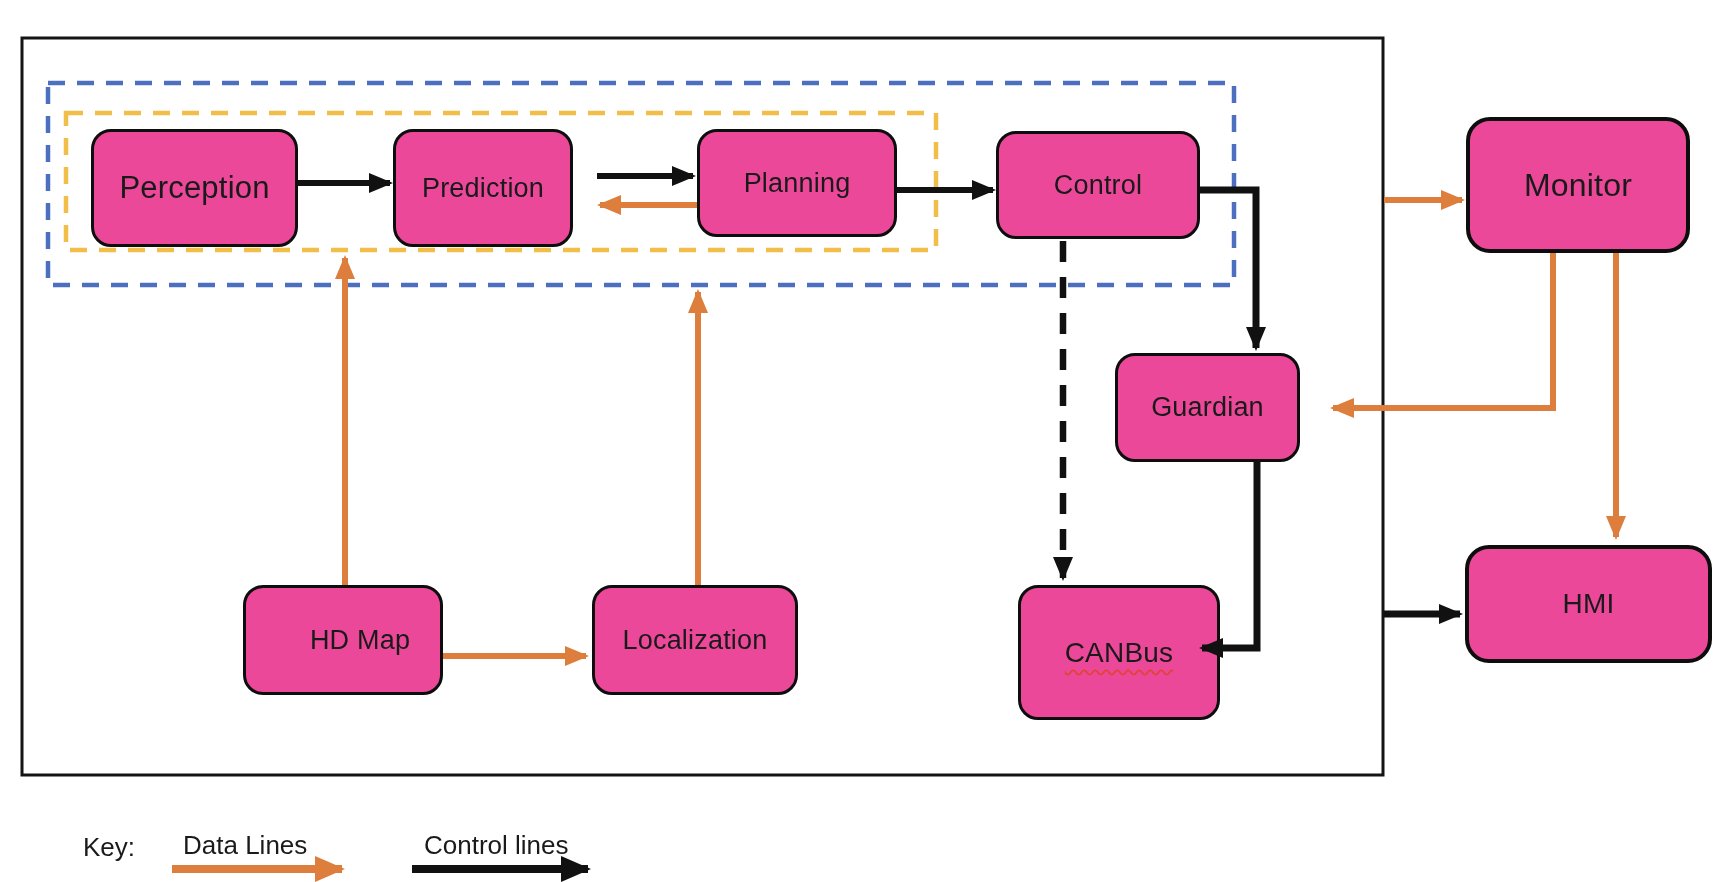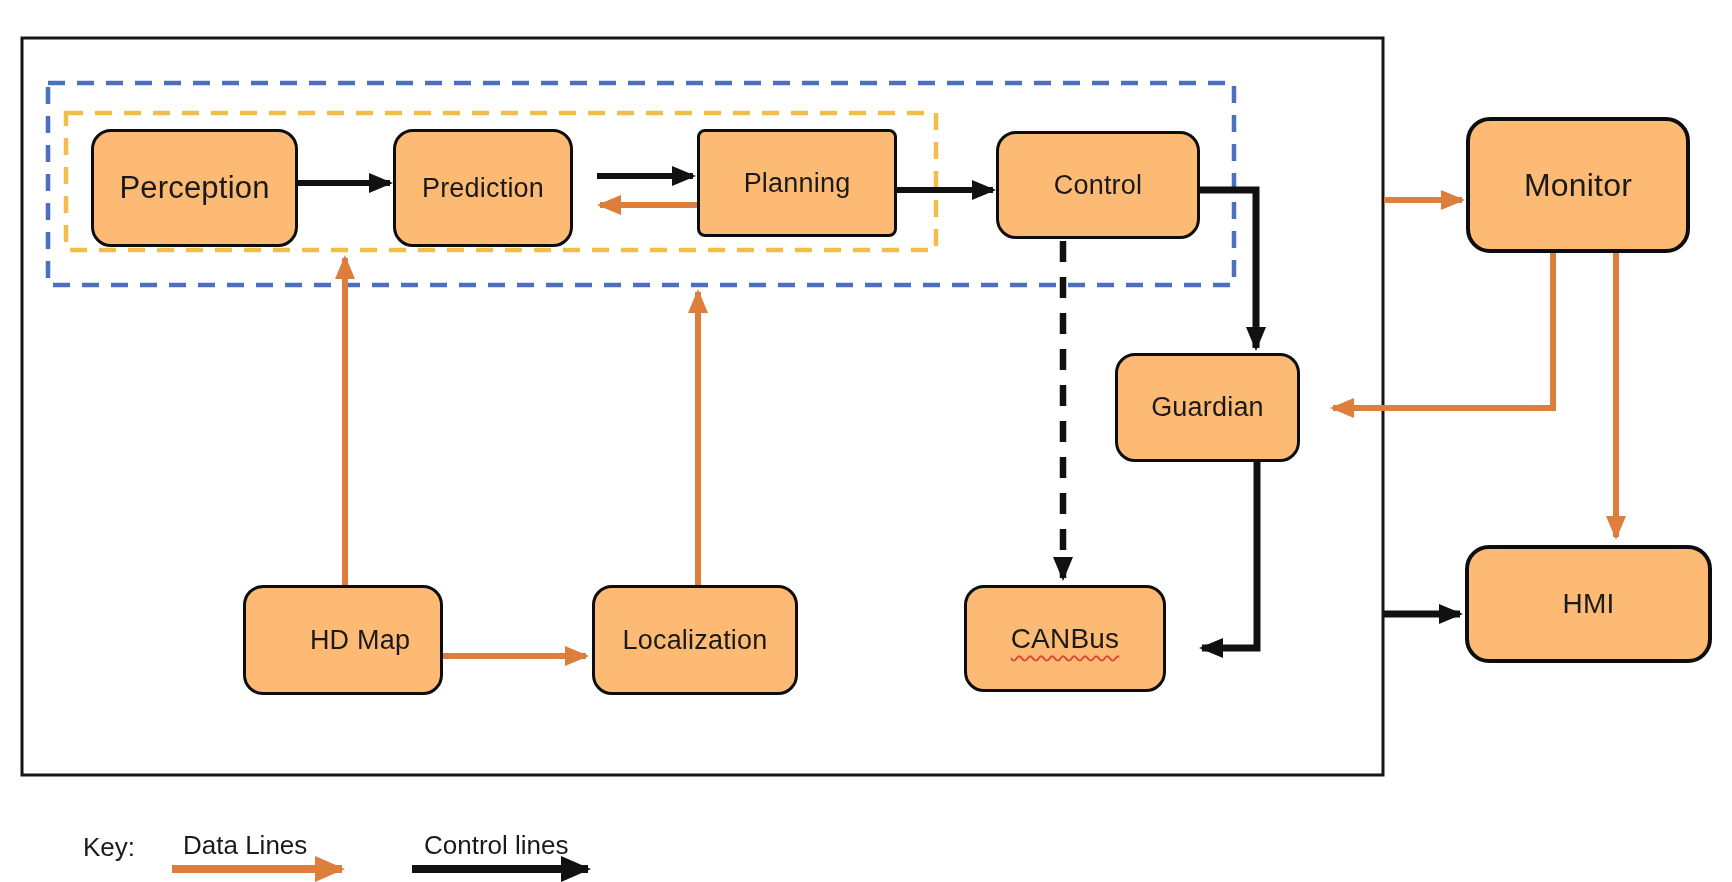--- a/index.html
+++ b/index.html
@@ -2,21 +2,21 @@
 <html style="--data-line: #DD7E3C; --control-line: #111111; --group-outer-border: #4D6FBF; --group-inner-border: #F2BE4A; --node-border: #0D0D0D; --spellcheck-underline: #E04338;"><head>
 <meta charset="utf-8">
 <style>
   html,body{margin:0;padding:0;background:#ffffff;}
   body{font-family:"Liberation Sans","DejaVu Sans",sans-serif;color:#1a1a1a;}
   .stage{position:relative;width:1732px;height:882px;background:#ffffff;overflow:hidden;}
 
   
   .node{
     position:absolute;
-    background:#fdba74;
+    background:#ec4899;
     border:3.5px solid #0d0d0d;
     border-radius:20px;
     display:flex;align-items:center;justify-content:center;
     box-sizing:border-box;
     font-size:27px;
     letter-spacing:0.2px;
     z-index:3;
   }
   .node.big{font-size:31px;}
   .node.thick{border-width:4px;border-radius:24px;}
@@ -52,37 +52,37 @@
 <div class="stage">
 
   <div class="node big" style="left:91px;top:129px;width:207px;height:118px;">
     <span>Perception</span>
   </div>
 
   <div class="node" style="left:393px;top:129px;width:180px;height:118px;">
     <span>Prediction</span>
   </div>
 
-  <div class="node" style="left:697px;top:129px;width:200px;height:108px;border-radius:8px;">
+  <div class="node" style="left:697px;top:129px;width:200px;height:108px;">
     <span>Planning</span>
   </div>
 
   <div class="node" style="left:996px;top:131px;width:204px;height:108px;">
     <span>Control</span>
   </div>
 
   <div class="node thick" style="left:1466px;top:117px;width:224px;height:136px;font-size:32px;">
     <span>Monitor</span>
   </div>
 
   <div class="node" style="left:1115px;top:353px;width:185px;height:109px;">
     <span>Guardian</span>
   </div>
 
-  <div class="node" style="left:964px;top:585px;width:202px;height:107px;font-size:28px;">
+  <div class="node" style="left:1018px;top:585px;width:202px;height:135px;font-size:28px;">
     <span class="misspelled">CANBus</span>
   </div>
 
   <div class="node" style="left:243px;top:585px;width:200px;height:110px;padding-left:34px;">
     <span>HD Map</span>
   </div>
 
   <div class="node" style="left:592px;top:585px;width:206px;height:110px;">
     <span>Localization</span>
   </div>

